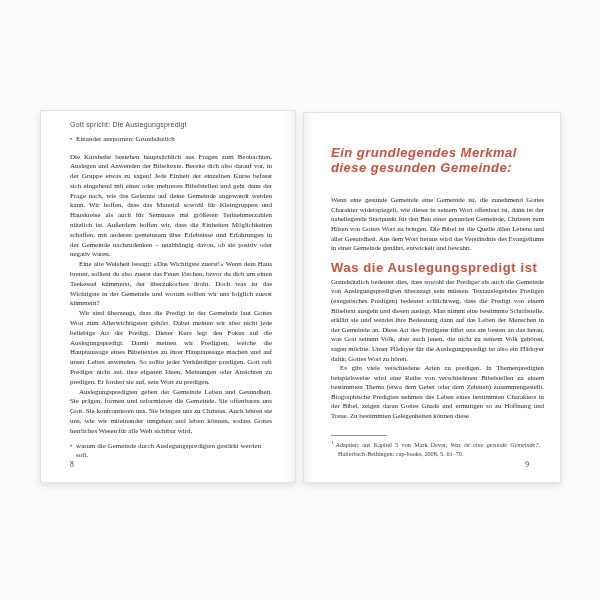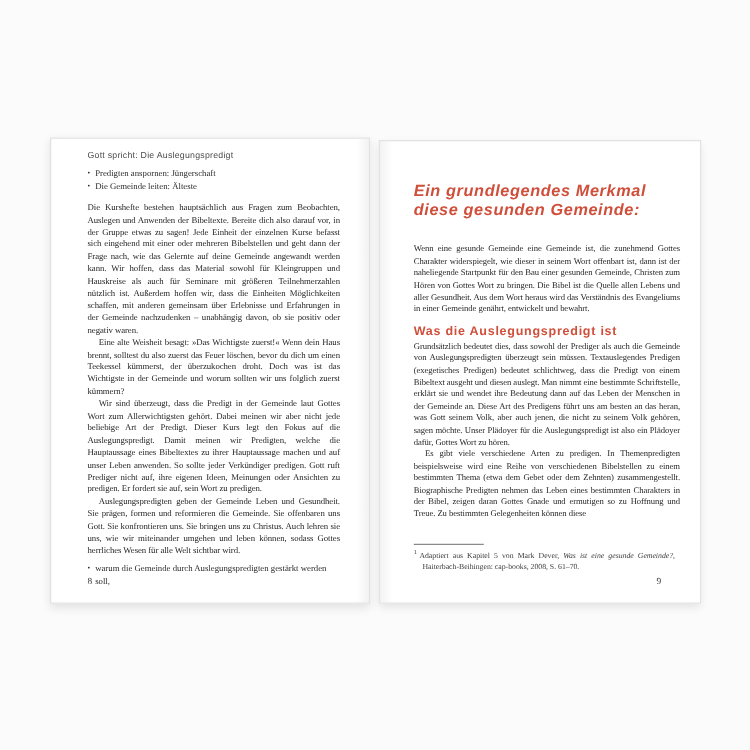--- a/index.html
+++ b/index.html
@@ -65,21 +65,21 @@
   .chapter-heading sup { font-size:8px; vertical-align:super; line-height:0; }
   .rp-body { margin-top:20px; }
   .rp-body p {
     font-size:6.9px; line-height:9.6px; letter-spacing:-0.05px;
     text-align:justify; hyphens:auto; -webkit-hyphens:auto;
     color:#262626;
   }
   .rp-body p.indent { text-indent:9px; }
   .subheading {
     font-family:"Liberation Sans", sans-serif;
-    font-weight:bold; font-size:10px; letter-spacing:0.6px;
+    font-weight:bold; font-size:13px; letter-spacing:0.6px;
     color:#cf4f3b; margin:7px 0 2px 0;
   }
   .footnote-block { position:absolute; left:27px; right:20px; bottom:24px; }
   .footnote-separator { width:56px; border-top:1px solid #8a8a8a; margin-bottom:3px; }
   .footnote-text {
     font-size:6.2px; line-height:8.4px; color:#3c3c3c;
     margin-left:7px; text-indent:-7px; text-align:justify;
   }
   .footnote-text .fn-marker { font-size:5px; vertical-align:super; margin-right:2px; }
   .footnote-text i { font-style:italic; }
@@ -90,25 +90,21 @@
 <div class="stage">
 
   <div class="page page-left">
     <div class="lp-inner">
 
       <div class="running-head">Gott spricht: Die Auslegungspredigt</div>
 
       <div class="top-bullets">
         <div class="bullet-item">
           <span class="bullet-glyph">•</span>
-          <span>Predigten anspornen: Jüngerschaft</span>
-        </div>
-        <div class="bullet-item">
-          <span class="bullet-glyph">•</span>
-          <span>Die Gemeinde leiten: Älteste</span>
+          <span>Einander anspornen: Grundsätzlich</span>
         </div>
       </div>
 
       <div class="body-copy">
         <p>Die Kurshefte bestehen hauptsächlich aus Fragen zum Beobachten, Auslegen und Anwenden der Bibeltexte. Bereite dich also darauf vor, in der Gruppe etwas zu sagen! Jede Einheit der einzelnen Kurse befasst sich eingehend mit einer oder mehreren Bibelstellen und geht dann der Frage nach, wie das Gelernte auf deine Gemeinde angewandt werden kann. Wir hoffen, dass das Material sowohl für Kleingruppen und Hauskreise als auch für Seminare mit größeren Teilnehmerzahlen nützlich ist. Außerdem hoffen wir, dass die Einheiten Möglichkeiten schaffen, mit anderen gemeinsam über Erlebnisse und Erfahrungen in der Gemeinde nachzudenken – unabhängig davon, ob sie positiv oder negativ waren.</p>
         <p class="indent">Eine alte Weisheit besagt: »Das Wichtigste zuerst!« Wenn dein Haus brennt, solltest du also zuerst das Feuer löschen, bevor du dich um einen Teekessel kümmerst, der überzukochen droht. Doch was ist das Wichtigste in der Gemeinde und worum sollten wir uns folglich zuerst kümmern?</p>
         <p class="indent">Wir sind überzeugt, dass die Predigt in der Gemeinde laut Gottes Wort zum Allerwichtigsten gehört. Dabei meinen wir aber nicht jede beliebige Art der Predigt. Dieser Kurs legt den Fokus auf die Auslegungspredigt. Damit meinen wir Predigten, welche die Hauptaussage eines Bibeltextes zu ihrer Hauptaussage machen und auf unser Leben anwenden. So sollte jeder Verkündiger predigen. Gott ruft Prediger nicht auf, ihre eigenen Ideen, Meinungen oder Ansichten zu predigen. Er fordert sie auf, sein Wort zu predigen.</p>
         <p class="indent">Auslegungspredigten geben der Gemeinde Leben und Gesundheit. Sie prägen, formen und reformieren die Gemeinde. Sie offenbaren uns Gott. Sie konfrontieren uns. Sie bringen uns zu Christus. Auch lehren sie uns, wie wir miteinander umgehen und leben können, sodass Gottes herrliches Wesen für alle Welt sichtbar wird.</p>
       </div>
 

